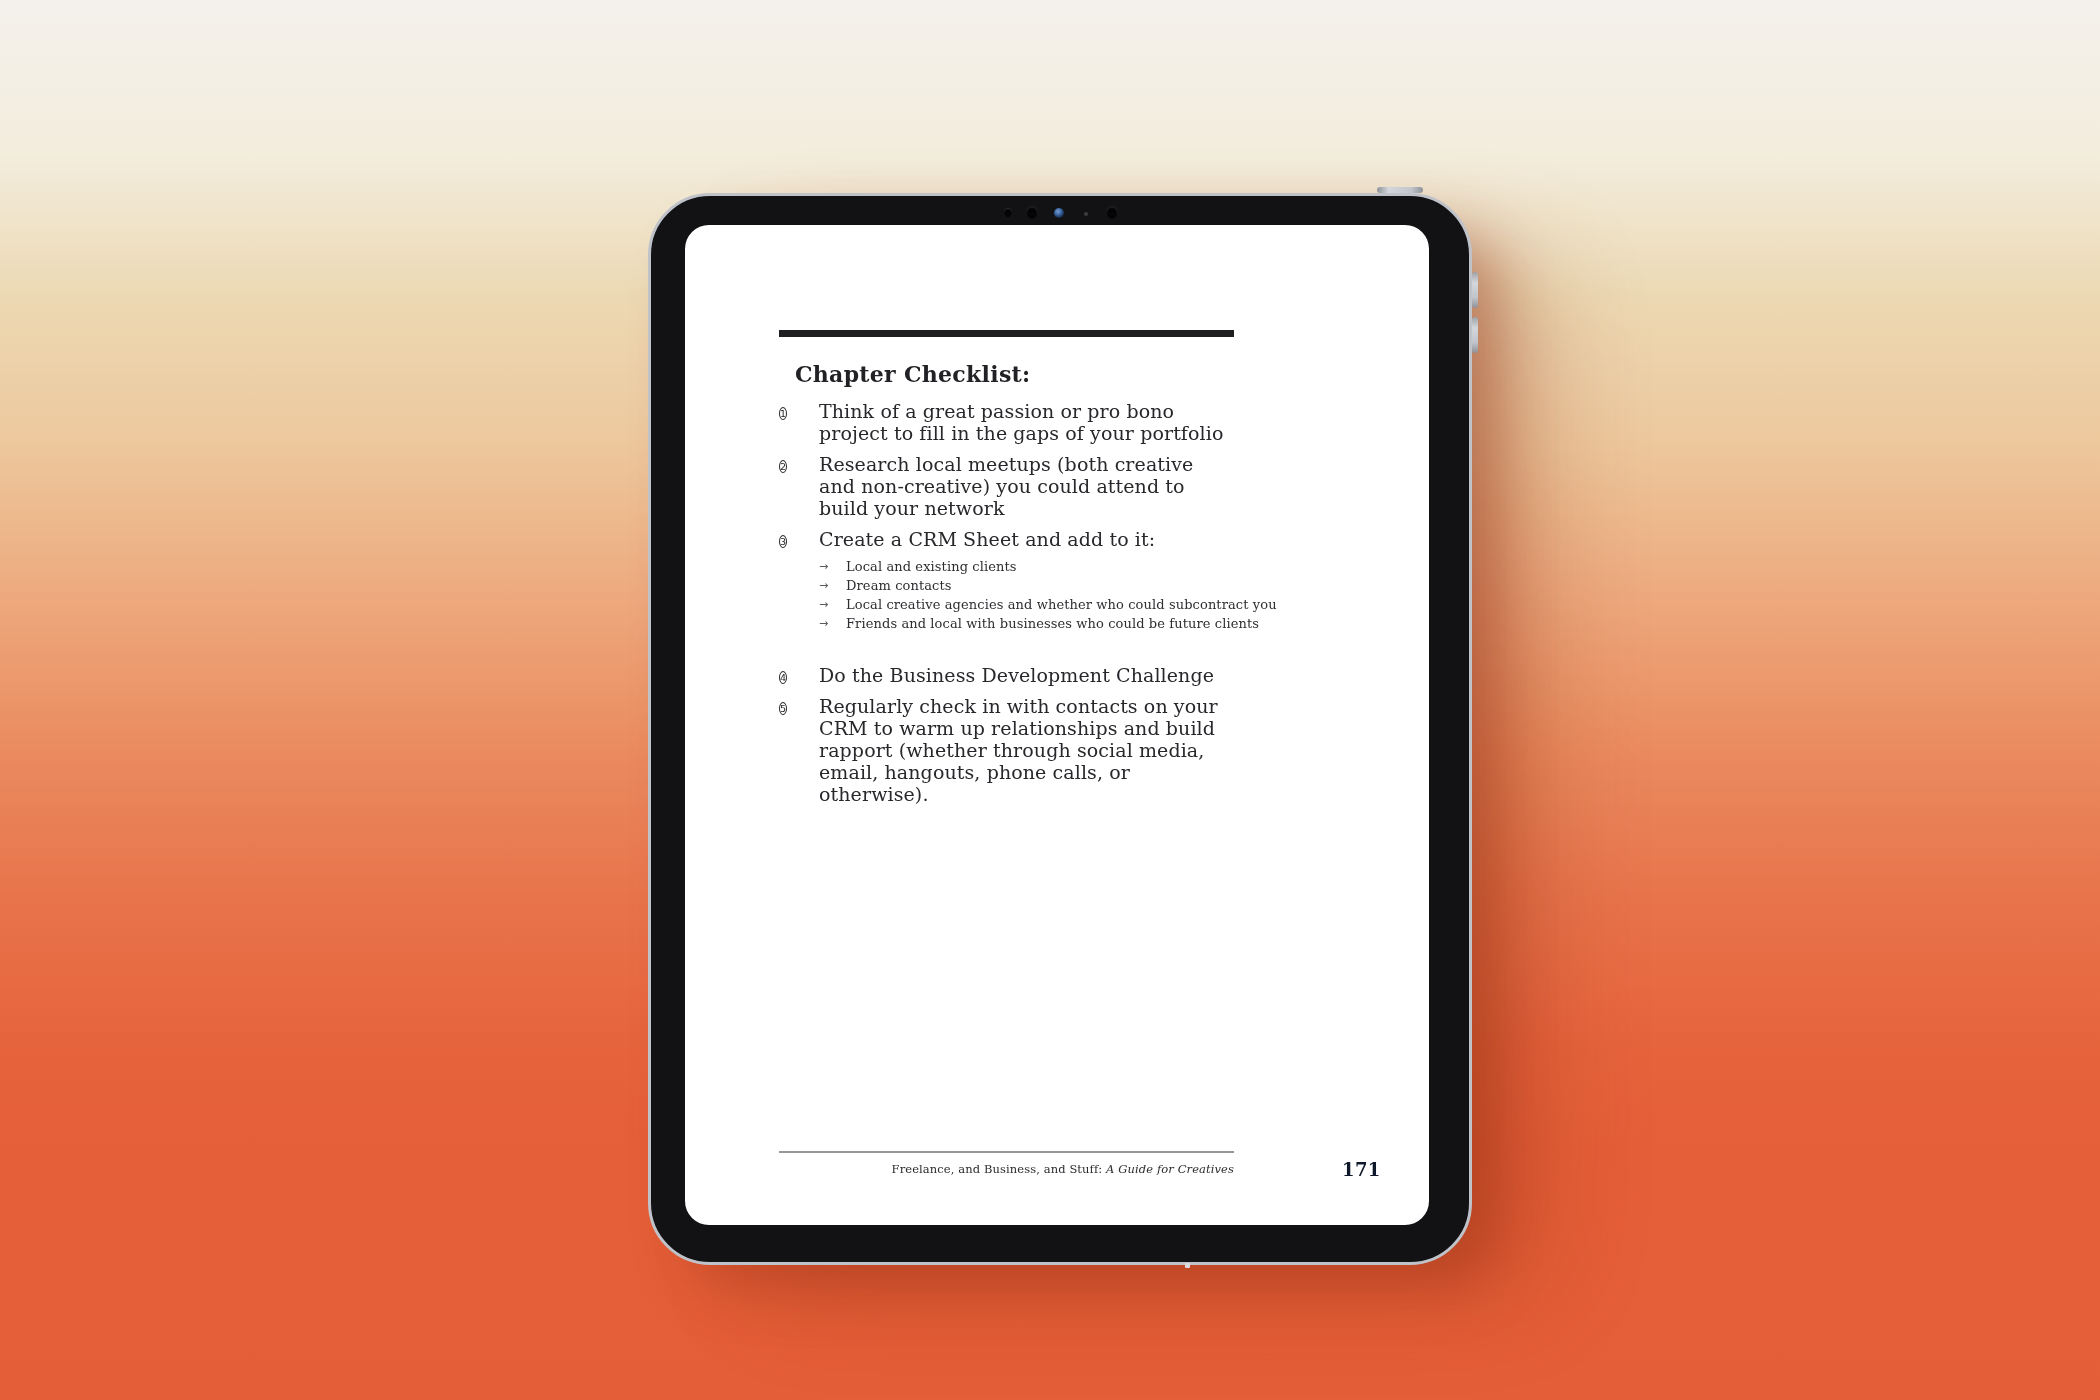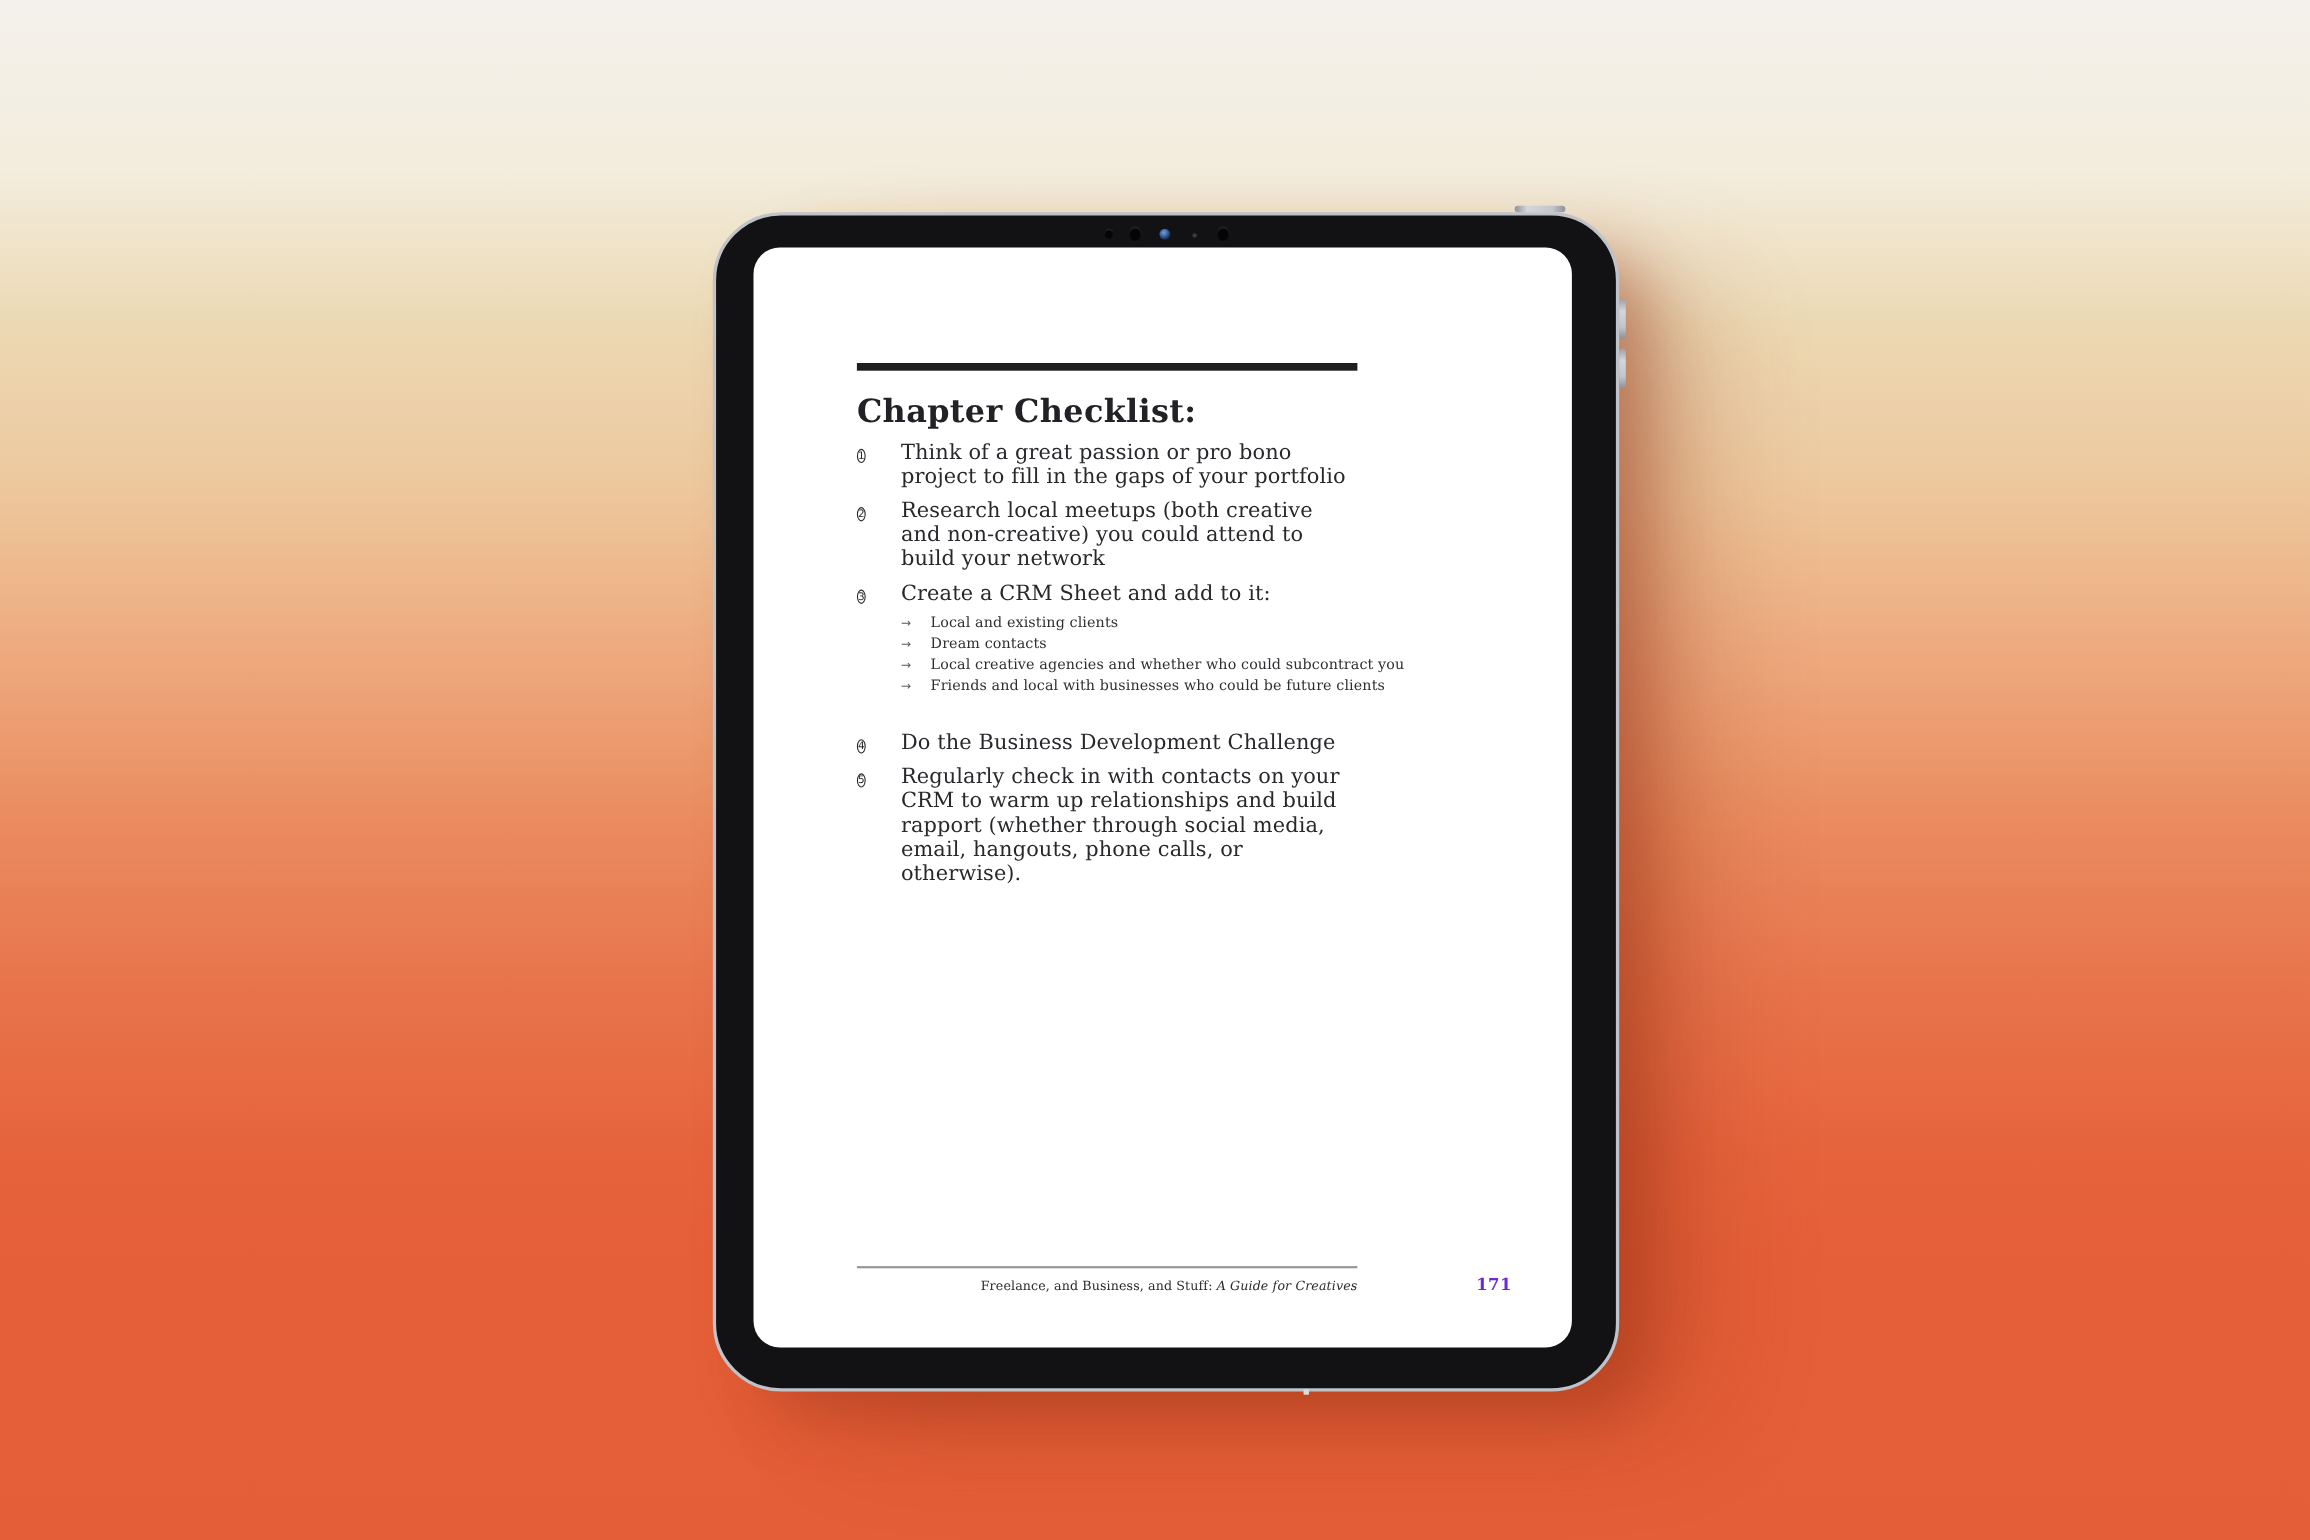--- a/index.html
+++ b/index.html
@@ -30,36 +30,36 @@
   .power-btn{position:absolute;top:-9px;left:726px;width:46px;height:6px;border-radius:3px;
     background:linear-gradient(90deg,#8e9197,#d3d6db 25%,#c2c5cb 75%,#8e9197);}
   .port-notch{position:absolute;bottom:-6px;left:534px;width:5px;height:5px;background:#d9dbde;border-radius:1px;}
   .screen{
     position:absolute;left:34px;top:29px;width:744px;height:1000px;
     background:#ffffff;border-radius:24px;overflow:hidden;
   }
   
   .content{position:absolute;left:94px;top:105px;width:455px;color:#26262a;}
   .title-rule{height:7px;background:#1f1f21;}
-  .page-title{margin:21px 0 10px 0;font-size:29px;line-height:32px;font-weight:bold;letter-spacing:.3px;color:#222226;}
+  .page-title{margin:21px 0 10px 16px;font-size:22px;line-height:32px;font-weight:bold;letter-spacing:.3px;color:#222226;}
   .checklist{margin:0;padding:0;list-style:none;}
   .item{display:flex;margin-bottom:9px;}
   .item-num{width:40px;flex:none;padding-top:2px;}
   .num-circle{width:15px;height:15px;border:1.2px solid #2a2a2e;border-radius:50%;
     font-family:"DejaVu Sans",sans-serif;font-size:9.5px;line-height:15px;text-align:center;color:#2a2a2e;}
   .item-text{width:412px;font-size:19px;line-height:22px;letter-spacing:.1px;color:#28282c;}
   .sub-list{margin:7px 0 22px 0;}
   .sub-item{display:flex;font-size:13px;line-height:19px;color:#2e2e32;}
   .sub-arrow{width:27px;flex:none;font-family:"DejaVu Sans",sans-serif;font-size:11px;color:#5a5a60;}
   .sub-text{white-space:nowrap;letter-spacing:.1px;}
   .footer{position:absolute;left:94px;top:926px;width:455px;}
   .footer-rule{height:2px;background:#97979b;margin-bottom:9px;}
   .footer-title{text-align:right;font-size:11.5px;letter-spacing:.1px;color:#2b2b2f;}
   .footer-title em{font-style:italic;text-align:center;}
-  .page-num{position:absolute;left:657px;top:934px;font-size:15px;font-weight:bold;letter-spacing:.4px;color:#6d28d9;}
+  .page-num{position:absolute;left:657px;top:934px;font-size:18px;font-weight:bold;letter-spacing:.4px;color:#0f172a;}
 </style>
 </head>
 <body>
 
 <div class="tablet">
   <span class="cam-dot dot-a"></span>
   <span class="cam-dot dot-b"></span>
   <span class="cam-dot dot-lens"></span>
   <span class="cam-dot dot-c"></span>
   <span class="cam-dot dot-d"></span>

